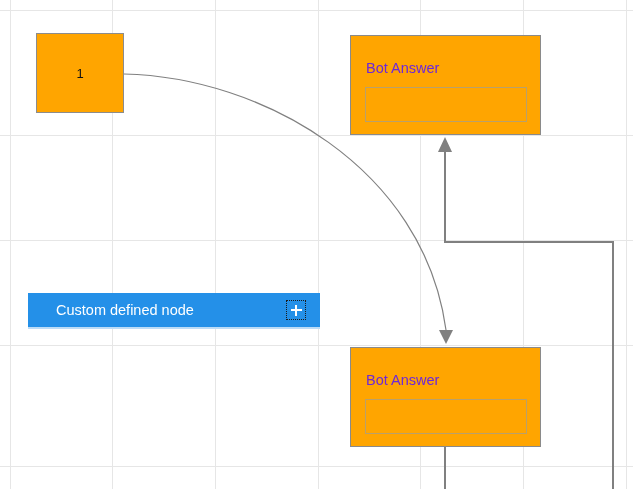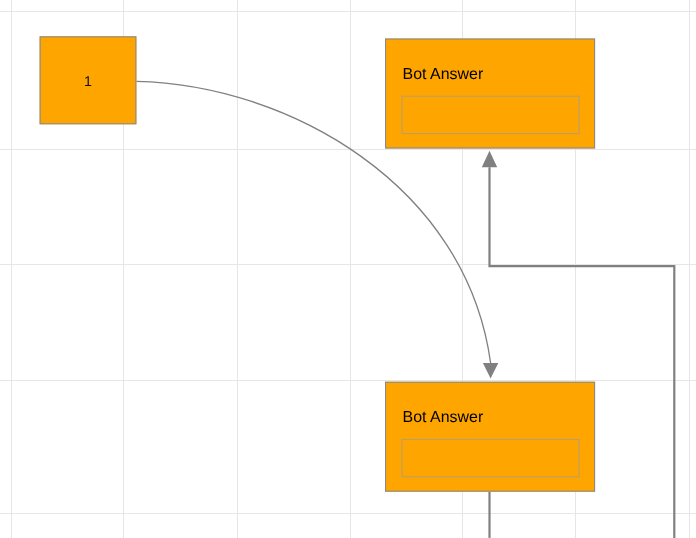--- a/index.html
+++ b/index.html
@@ -49,21 +49,21 @@
   .node-bot {
     background: #FFA500;
     border: 1px solid #8a8a8a;
     padding: 0;
   }
   .node-bot .bot-title {
     position: absolute;
     left: 15px;
     top: 25px;
     font-size: 14.5px;
-    color: #000000;
+    color: #6d28d9;
     line-height: 1;
     white-space: nowrap;
   }
   .node-bot .bot-slot {
     position: absolute;
     left: 14px;
     top: 51px;
     right: 13px;
     height: 35px;
     border: 1px solid #b9a06a;
@@ -153,19 +153,26 @@
 
   <div class="node node-simple" style="left:36px; top:33px; width:88px; height:80px;">
     <span class="node-num">1</span>
   </div>
 
   <div class="node node-bot" style="left:350px; top:35px; width:191px; height:100px;">
     <div class="bot-title">Bot Answer</div>
     <div class="bot-slot"></div>
   </div>
 
+  <div class="node node-button" style="left:28px; top:293px; width:292px; height:34px;">
+    <span class="btn-label">Custom defined node</span>
+    <span class="plus-icon-box">
+      <span class="bar-h"></span>
+      <span class="bar-v"></span>
+    </span>
+  </div>
 
   <div class="node node-bot" style="left:350px; top:347px; width:191px; height:100px;">
     <div class="bot-title">Bot Answer</div>
     <div class="bot-slot"></div>
   </div>
 
 </div>
 
 </body></html>

